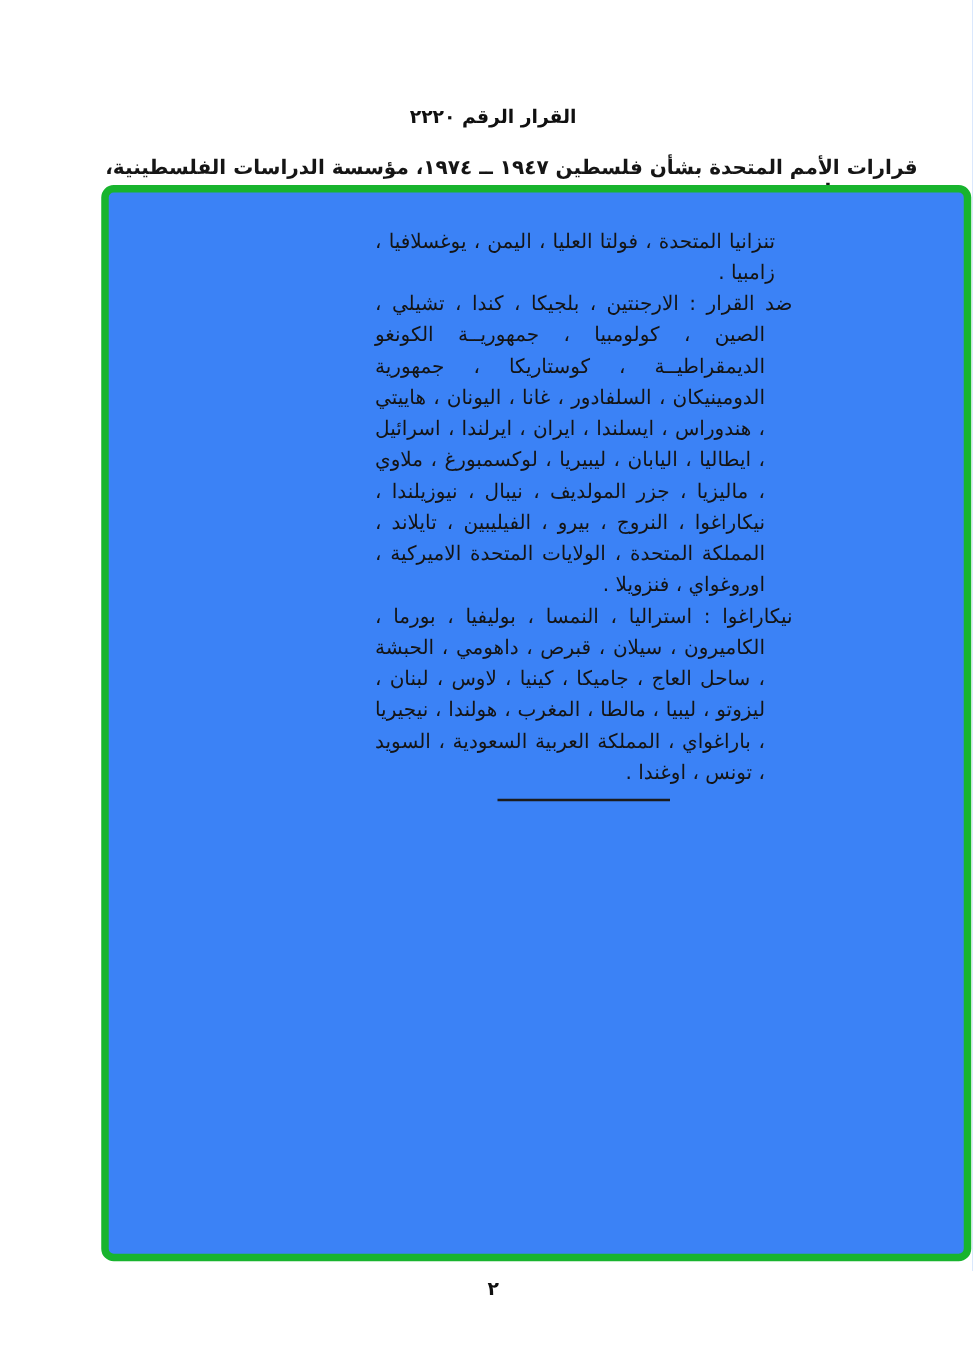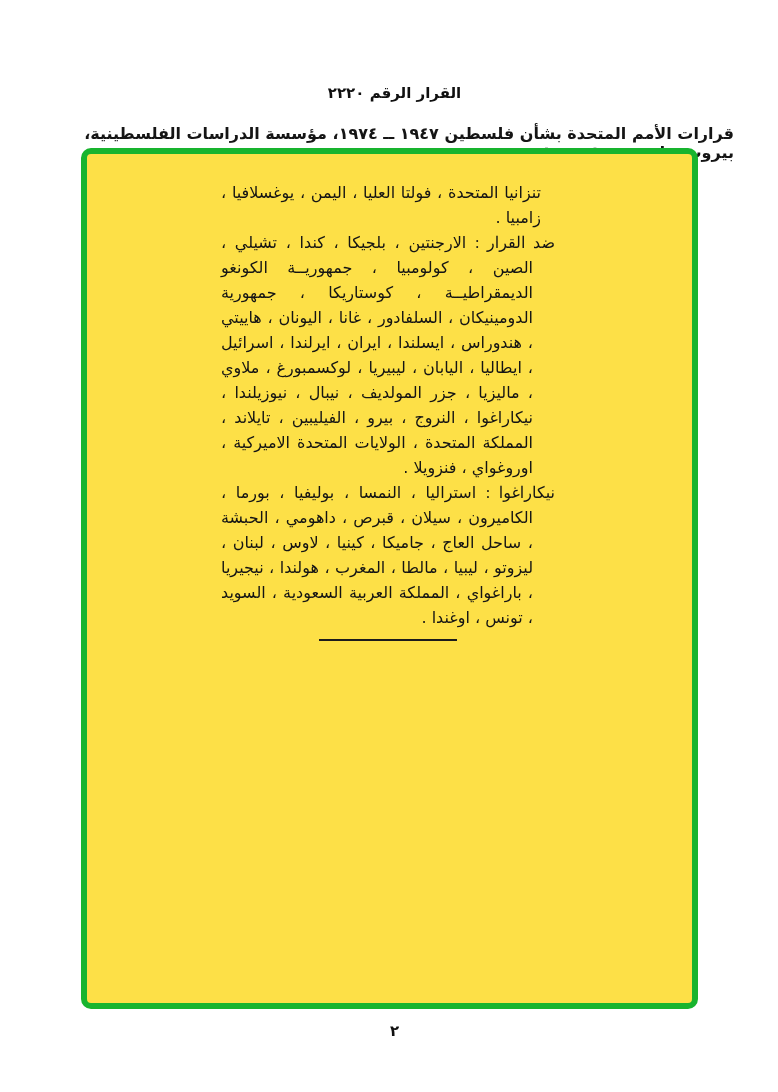--- a/index.html
+++ b/index.html
@@ -34,26 +34,26 @@
     width: 680px;
     direction: rtl;
     font-size: 16px;
     font-weight: bold;
     color: #151515;
   }
   .green-frame {
     position: absolute;
     top: 148px;
     left: 81px;
-    width: 617px;
+    width: 696px;
     height: 861px;
     box-sizing: border-box;
     border: 6px solid #18b42e;
     border-radius: 10px;
-    background: #fde047;
+    background: #3b82f6;
   }
   .text-block {
     position: absolute;
     top: 26px;
     right: 137px;
     width: 334px;
     direction: rtl;
     font-size: 16px;
     line-height: 25px;
     color: #141414;
@@ -64,21 +64,20 @@
     text-indent: -22px;
     text-align: justify;
   }
   .para.continuation {
     padding-right: 0;
     text-indent: 0;
     margin-right: 14px;
   }
   .para .label {
     white-space: nowrap;
-    font-family: Liberation Serif, serif;
   }
   .divider {
     width: 138px;
     height: 2px;
     background: #1c1c1c;
     margin: 9px auto 0 auto;
   }
   .page-num {
     position: absolute;
     top: 1022px;

